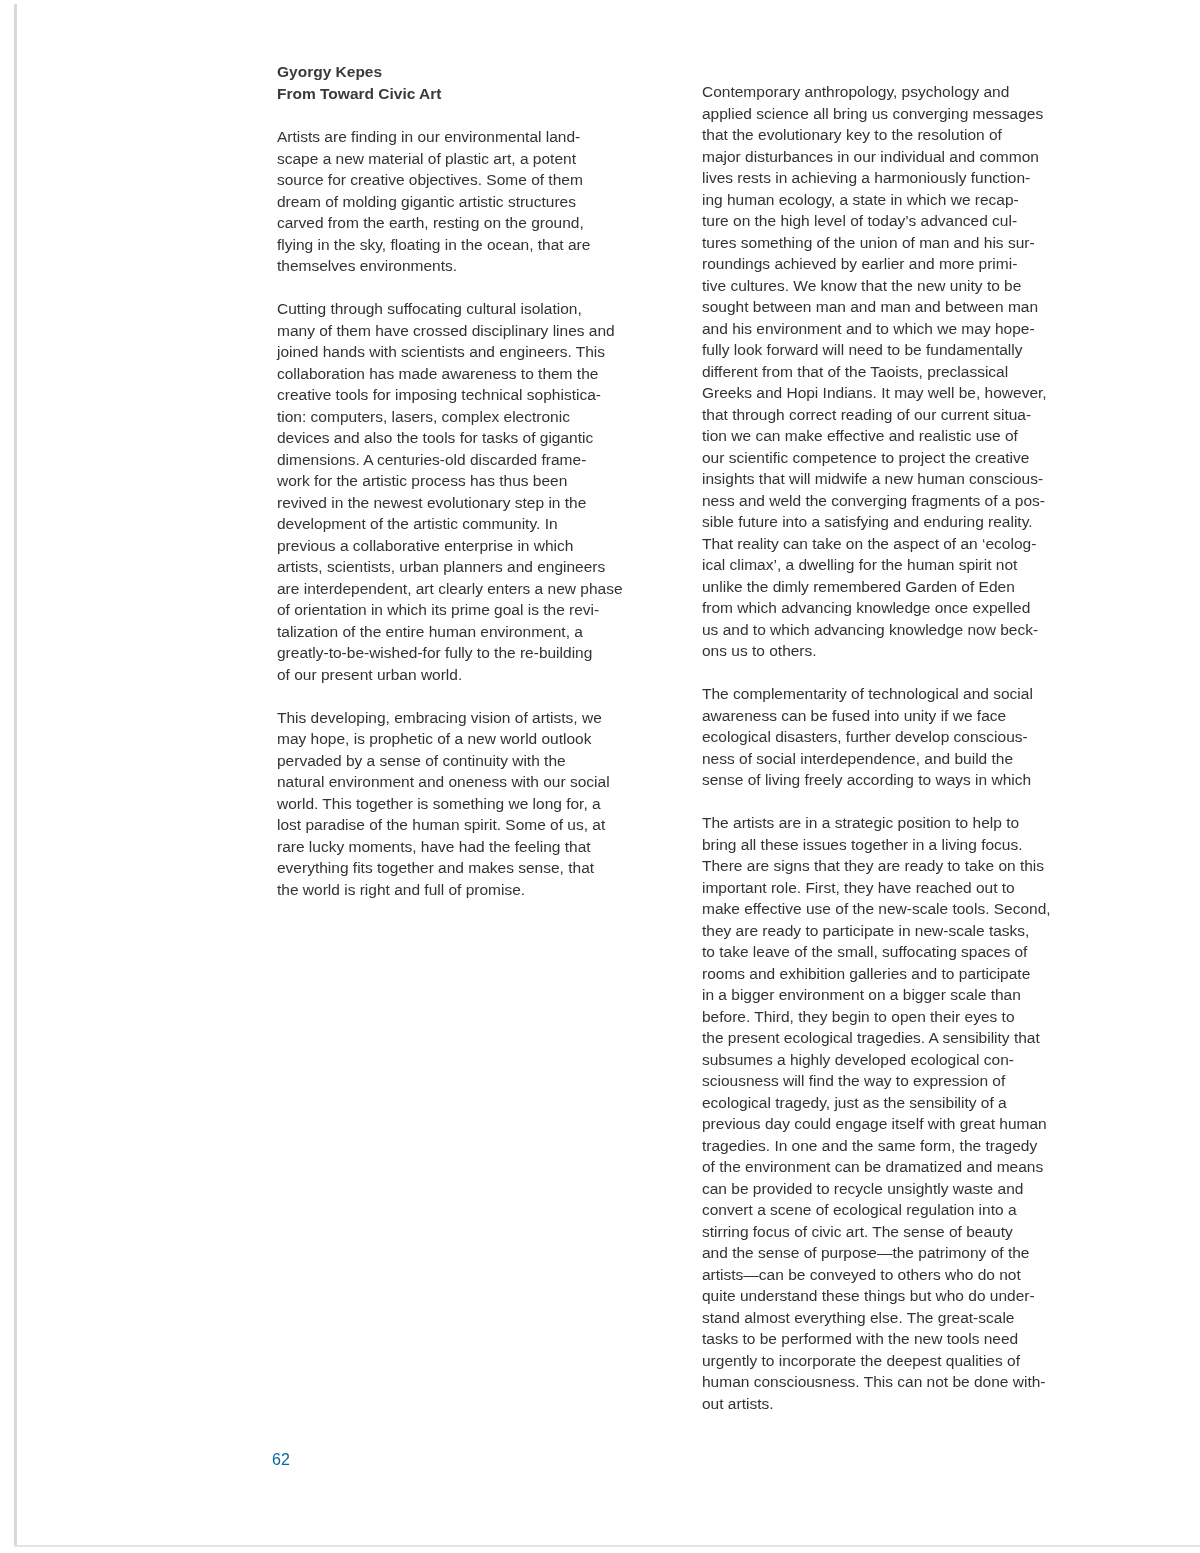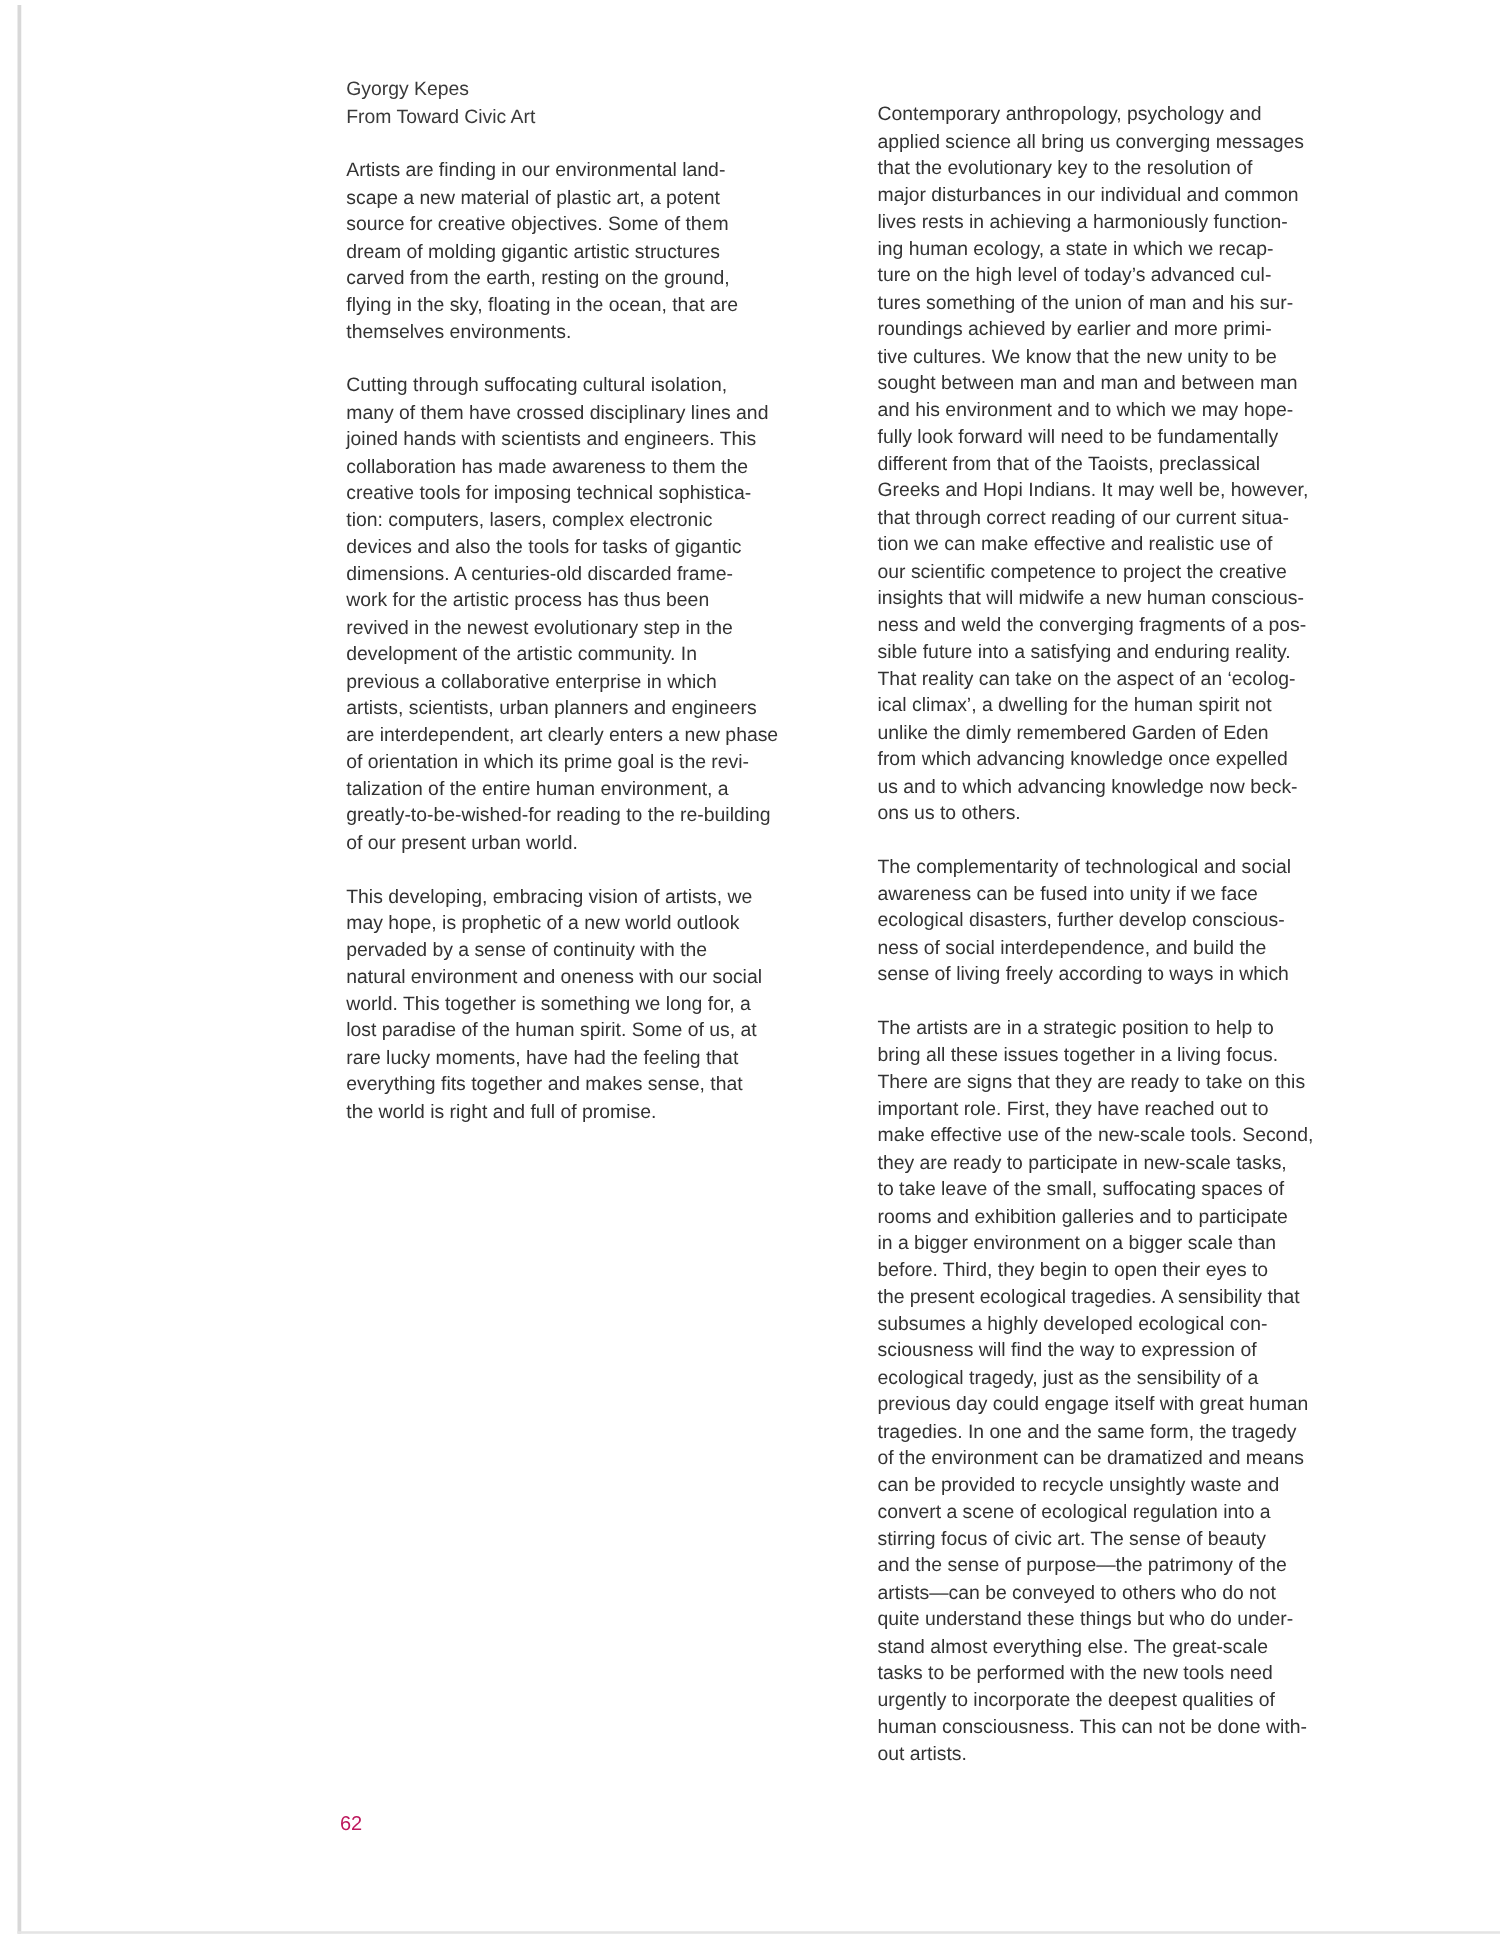--- a/index.html
+++ b/index.html
@@ -32,21 +32,21 @@
       background: #e4e4e4;
     }
     .column {
       position: absolute;
       top: 61px;
       width: 420px;
     }
     .col-left { left: 277px; }
     .col-right { left: 702px; margin-top: 20px; }
     .heading {
-      font-weight: normal;
+      font-weight: bold;
       font-size: 15.5px;
       line-height: 21.5px;
       color: #3a3a3a;
       margin: 0;
       white-space: nowrap;
     }
     .heading-block {
       margin-bottom: 22px;
     }
     .para {
@@ -57,21 +57,21 @@
     }
     .line {
       display: block;
       white-space: nowrap;
     }
     .page-number {
       position: absolute;
       left: 272px;
       top: 1451px;
       font-size: 16px;
-      color: #be185d;
+      color: #0369a1;
     }
   </style>
 </head>
 <body>
 
 <div class="page-edge-left"></div>
 <div class="page-edge-bottom"></div>
 
 <div class="column col-left">
   <div class="heading-block">
@@ -98,21 +98,21 @@
         <span class="line">devices and also the tools for tasks of gigantic</span>
         <span class="line">dimensions. A centuries-old discarded frame-</span>
         <span class="line">work for the artistic process has thus been</span>
         <span class="line">revived in the newest evolutionary step in the</span>
         <span class="line">development of the artistic community. In</span>
         <span class="line">previous a collaborative enterprise in which</span>
         <span class="line">artists, scientists, urban planners and engineers</span>
         <span class="line">are interdependent, art clearly enters a new phase</span>
         <span class="line">of orientation in which its prime goal is the revi-</span>
         <span class="line">talization of the entire human environment, a</span>
-        <span class="line">greatly-to-be-wished-for reading to the re-building</span>
+        <span class="line">greatly-to-be-wished-for fully to the re-building</span>
         <span class="line">of our present urban world.</span>
       </p>
       <p class="para">
         <span class="line">This developing, embracing vision of artists, we</span>
         <span class="line">may hope, is prophetic of a new world outlook</span>
         <span class="line">pervaded by a sense of continuity with the</span>
         <span class="line">natural environment and oneness with our social</span>
         <span class="line">world. This together is something we long for, a</span>
         <span class="line">lost paradise of the human spirit. Some of us, at</span>
         <span class="line">rare lucky moments, have had the feeling that</span>

